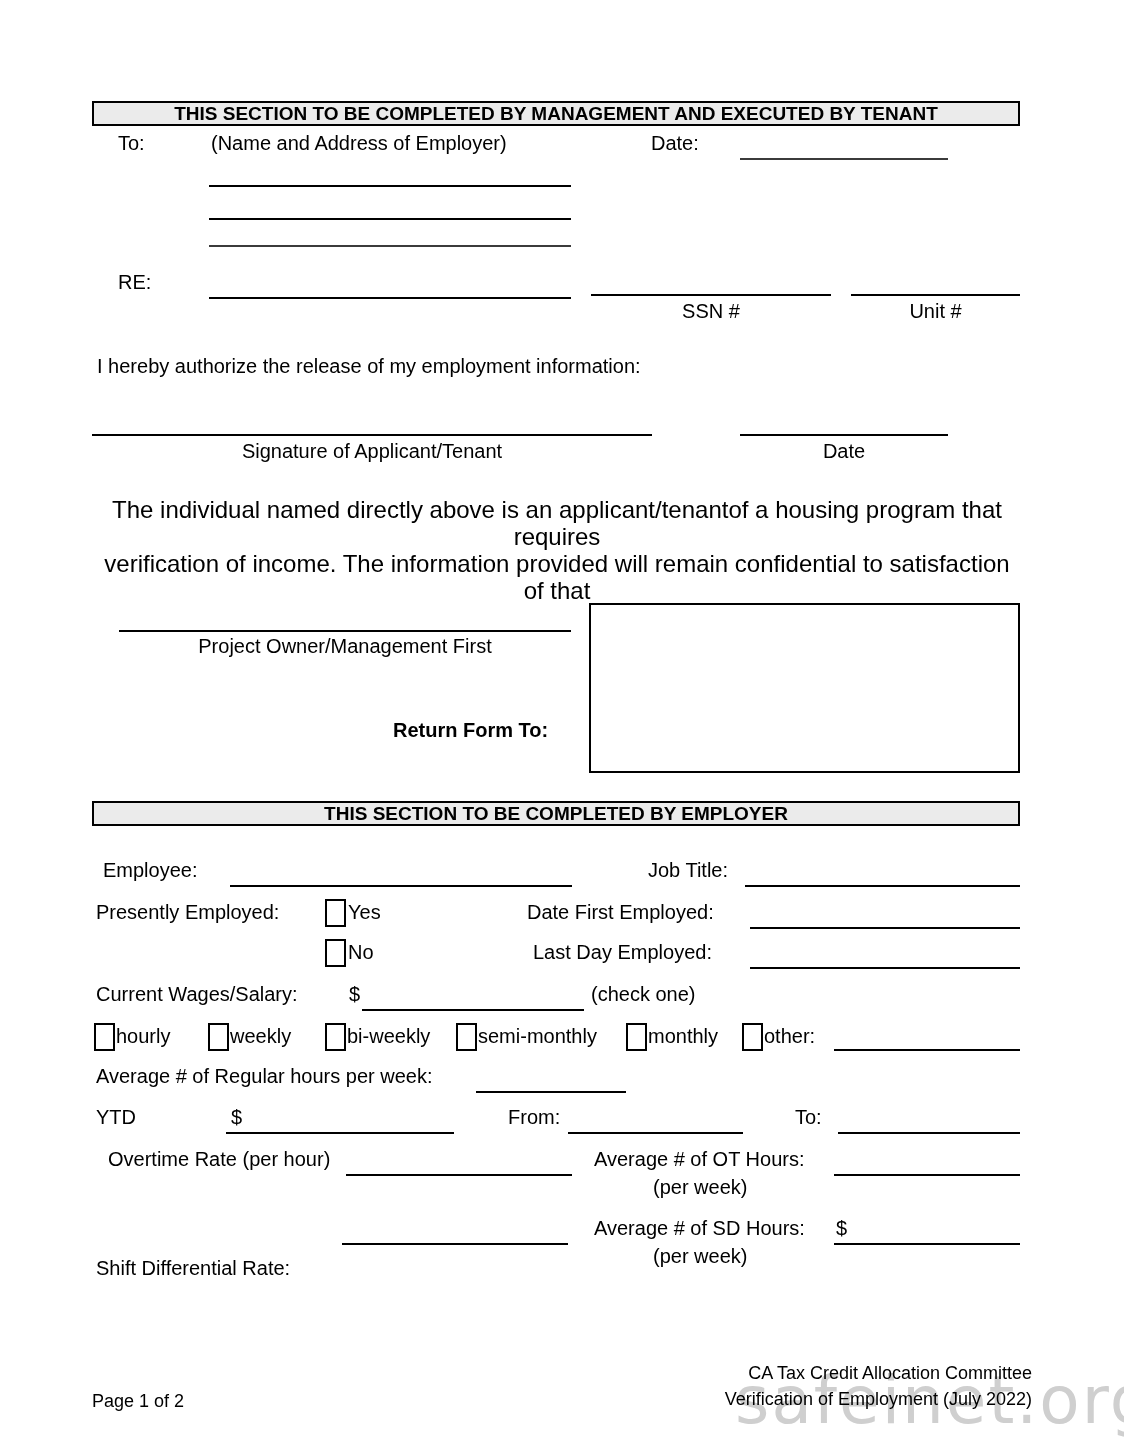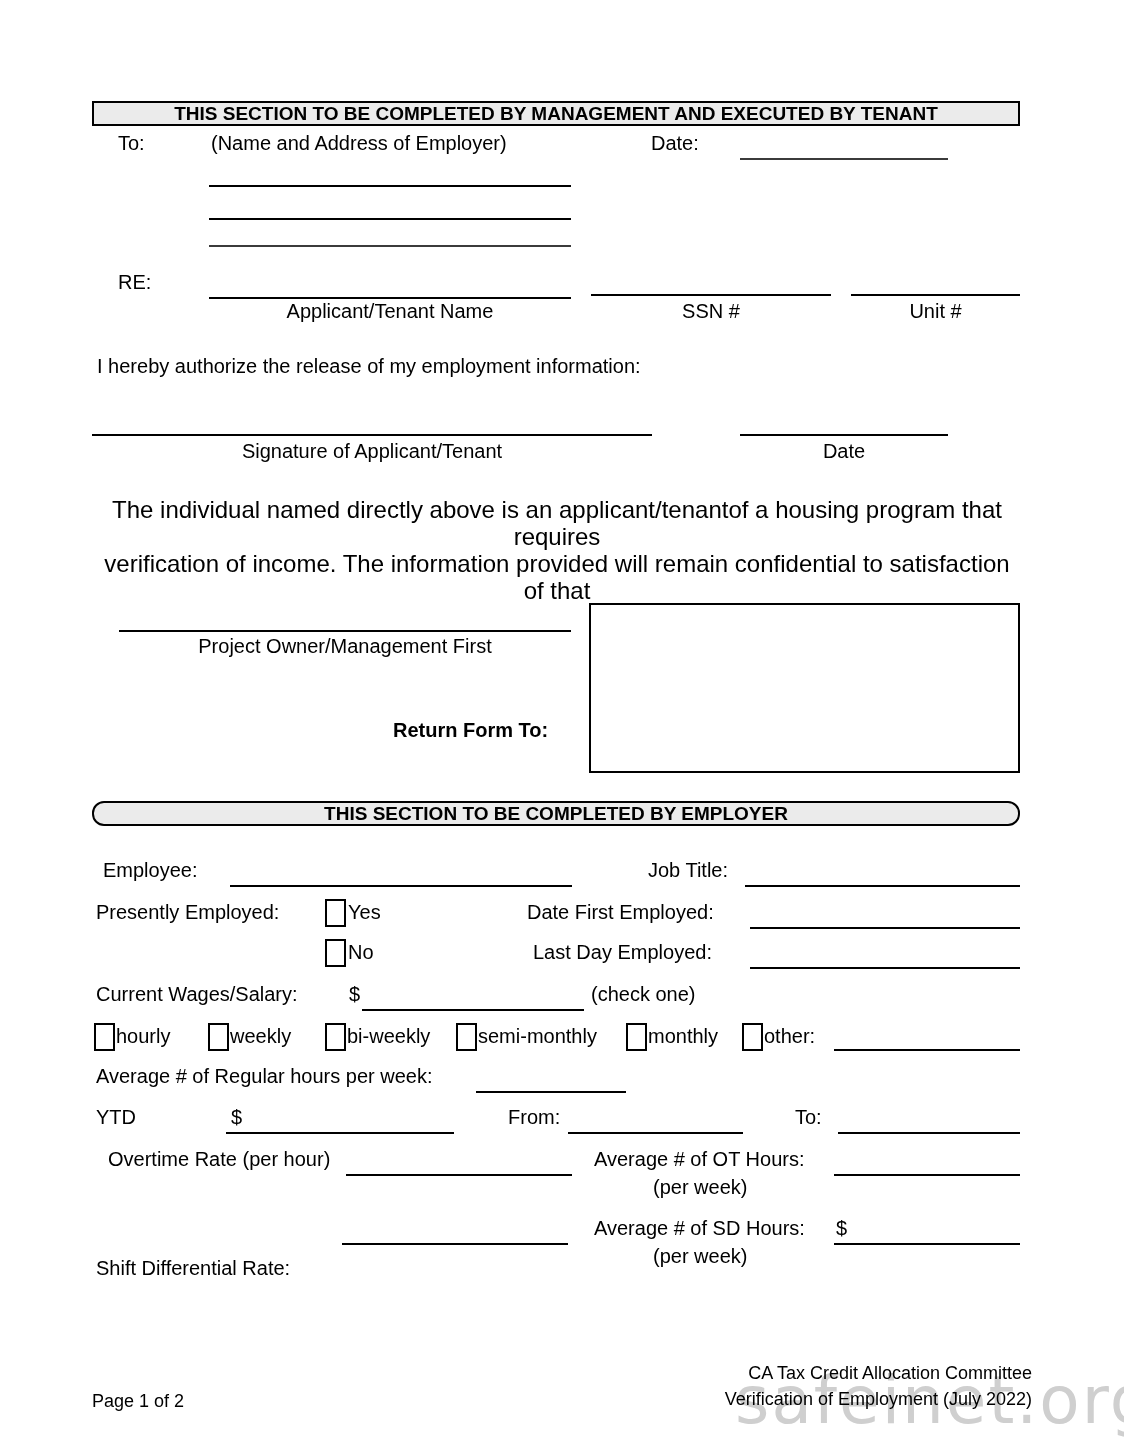--- a/index.html
+++ b/index.html
@@ -38,21 +38,21 @@
     background: #ebebeb;
     border: 2px solid #000000;
     box-sizing: border-box;
     text-align: center;
     font-size: 19px;
     font-weight: bold;
     line-height: 22px;
     white-space: nowrap;
   }
   #banner-tenant { top: 101px; }
-  #banner-employer { top: 801px; border-radius: 12px; }
+  #banner-employer { top: 801px; }
 
   
   .txt {
     font-size: 20px;
     line-height: 24px;
     white-space: nowrap;
   }
   .bold { font-weight: bold; }
 
   
@@ -130,21 +130,20 @@
 
   <div class="abs rule" style="left:209px; top:185px; width:362px;"></div>
   <div class="abs rule" style="left:209px; top:218px; width:362px;"></div>
   <div class="abs rule-thin" style="left:209px; top:245px; width:362px;"></div>
 
   <div class="abs txt" style="left:118px; top:270px;">RE:</div>
   <div class="abs rule" style="left:209px; top:297px; width:362px;"></div>
   <div class="abs rule" style="left:591px; top:294px; width:240px;"></div>
   <div class="abs rule" style="left:851px; top:294px; width:169px;"></div>
 
-  <div class="abs caption" style="left:209px; top:299px; width:362px;">Applicant/Tenant Name</div>
   <div class="abs caption" style="left:591px; top:299px; width:240px;">SSN #</div>
   <div class="abs caption" style="left:851px; top:299px; width:169px;">Unit #</div>
 
   <div class="abs txt" style="left:97px; top:354px;">I hereby authorize the release of my employment information:</div>
 
   <div class="abs rule" style="left:92px; top:434px; width:560px;"></div>
   <div class="abs rule" style="left:740px; top:434px; width:208px;"></div>
   <div class="abs caption" style="left:92px; top:439px; width:560px;">Signature of Applicant/Tenant</div>
   <div class="abs caption" style="left:740px; top:439px; width:208px;">Date</div>
 

